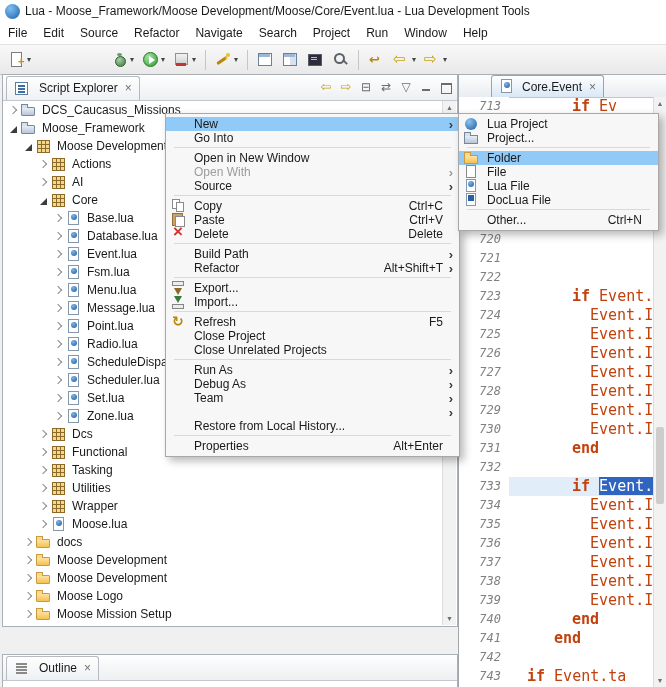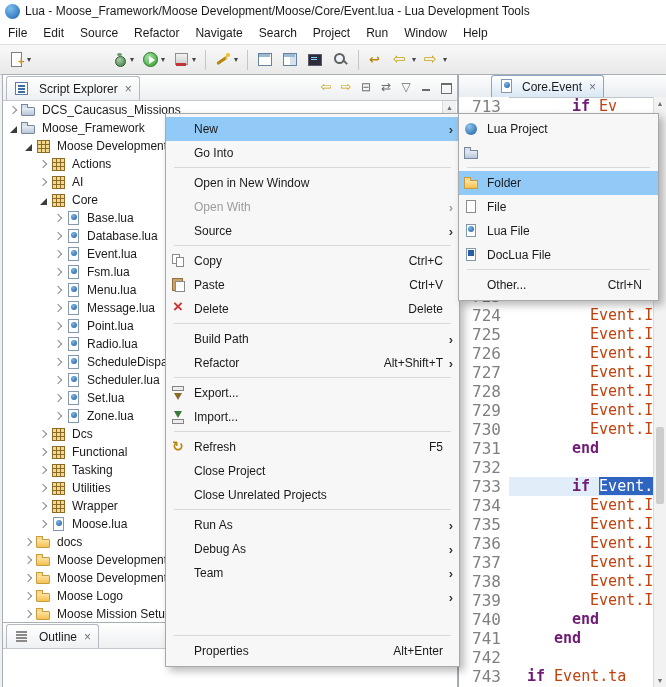--- a/index.html
+++ b/index.html
@@ -39,21 +39,21 @@
   .tbi.console::before { left:1px; top:3px; width:12px; height:10px; background:#2c2c3a; border:1px solid #5a5a68; }
   .tbi.console::after { left:4px; top:6px; width:6px; height:1px; background:#7fd4ff; box-shadow:0 2px 0 #7fd4ff; }
   .tbi.search::before { left:2px; top:2px; width:7px; height:7px; border:2px solid #606060; border-radius:50%; background:#eef4fa; }
   .tbi.search::after { left:10px; top:10px; width:6px; height:2px; background:#606060; transform:rotate(45deg); }
   .tbi.lastedit::before { content:"↩"; left:1px; top:0; color:#b8860b; font:bold 13px/17px "DejaVu Sans",sans-serif; }
   .tbi.back::before { content:"⇦"; left:0; top:0; color:#c8a418; font:15px/17px "DejaVu Sans",sans-serif; }
   .tbi.fwd::before { content:"⇨"; left:0; top:0; color:#c8a418; font:15px/17px "DejaVu Sans",sans-serif; }
   
   .main { position:absolute; top:74px; left:0; right:0; bottom:0; }
   .view { position:absolute; background:#fff; border:1px solid #a9afb6; }
-  .view-header { height:25px; background:linear-gradient(#ffffff,#edeff1); border-bottom:1px solid #c2c8ce; position:relative; display:flex; align-items:flex-end; }
+  .view-header { height:25px; background:linear-gradient(#ffffff,#edeff1); border-bottom:1px solid #c2c8ce; position:relative; display:flex; align-items:center; }
   .view-tab { display:flex; align-items:center; gap:4px; height:23px; padding:0 7px; margin-left:3px; font-size:12px; background:linear-gradient(#fefefe,#eef1f4); border:1px solid #b4bac0; border-bottom:none; border-radius:3px 3px 0 0; white-space:nowrap; }
   .tab-close { color:#707070; font-size:12px; margin-left:3px; line-height:12px; }
   .view-tools { position:absolute; right:3px; top:4px; display:flex; align-items:center; gap:4px; color:#6c6c6c; font-size:12px; }
   .vt { width:16px; height:16px; text-align:center; line-height:16px; border-radius:2px; position:relative; }
   .vt.gold { color:#c8a418; font-size:13px; }
   .vt.minimize::before { content:""; position:absolute; left:4px; top:10px; width:8px; height:2px; background:#6c6c6c; }
   .vt.maximize::before { content:""; position:absolute; left:3px; top:4px; width:9px; height:8px; border:1px solid #6c6c6c; border-top-width:2px; }
   
   .tree { position:absolute; top:26px; left:1px; right:14px; bottom:1px; overflow:hidden; font-size:12px; background:#fff; }
   .trow { height:18px; display:flex; align-items:center; white-space:nowrap; cursor:default; }
@@ -77,31 +77,31 @@
   
   .vscroll { position:absolute; width:13px; background:#f2f2f2; border-left:1px solid #dcdcdc; }
   .sb-btn { height:13px; text-align:center; font-size:7px; line-height:13px; color:#707070; }
   .sb-thumb { position:absolute; left:2px; right:2px; background:#cdcdcd; border-radius:2px; }
   
   .editor-panel { position:absolute; left:458px; top:0; right:0; bottom:0; background:#fff; border-left:1px solid #a0a6ad; border-top:1px solid #a9afb6; }
   .etabbar { height:22px; background:linear-gradient(#fdfdfd,#e9edf1); border-bottom:1px solid #c0c6cc; display:flex; align-items:flex-end;padding-left:29px; }
   .etab { display:flex; align-items:center; gap:4px; height:21px; padding:0 7px; margin-left:3px; font-size:12px; background:linear-gradient(#feffff,#d9e7f5); border:1px solid #8ba7c4; border-bottom:none; border-radius:3px 3px 0 0; white-space:nowrap; }
   .ecode { position:absolute; top:22px; left:0; right:12px; bottom:0; overflow:hidden; font-family:"DejaVu Sans Mono",monospace; font-size:15px; }
   .eline { height:19px; display:flex; }
-  .egut { width:42px; padding-right:8px; text-align:right; color:#808080; font-size:16px; line-height:19px; flex:none; background:#fff; }
+  .egut { width:42px; padding-right:8px; text-align:right; color:#808080; font-size:12px; line-height:19px; flex:none; background:#fff;font-style:italic; }
   .ecl { flex:1; white-space:pre; line-height:19px; }
   .eline.cur .ecl { background:#e2edfa; }
-  .kw { color:#701a75; font-weight:bold;margin-top:12px; }
+  .kw { color:#c2410c; font-weight:bold;margin-top:12px; }
   .pl { color:#c2410c; }
   .sel { background:#2f65c0; color:#fff; }
   
   .menu { position:absolute; background:#f7f7f7; border:1px solid #a8a8a8; box-shadow:4px 4px 8px rgba(0,0,0,0.28); font-size:12px; padding:3px 0; z-index:10; }
   .menu.ctx { left:165px; top:113px; width:293px; }
   .menu.sub { left:458px; top:113px; width:199px; z-index:11; }
-  .mi { height:24px; display:flex; align-items:center; padding:0 6px 0 4px; cursor:default;justify-content:space-between; }
+  .mi { height:14px; display:flex; align-items:center; padding:0 6px 0 4px; cursor:default;justify-content:space-between; }
   .mi.hl { background:#91c9f7; }
   .mi.dis { color:#9c9c9c; }
   .msep { height:1px; background:#d9d9d9; margin:2px 8px 3px; }
   .mico { width:18px; height:16px; margin-right:6px; flex:none; position:relative; }
   .mico::before, .mico::after { content:""; position:absolute; box-sizing:border-box; }
   .mlabel { flex:1; white-space:nowrap; }
   .maccel { margin-left:18px; white-space:nowrap; }
   .mi.dis .maccel { color:#9c9c9c; }
   .marrow { width:10px; text-align:right; font-weight:bold; font-size:13px; color:#3a3a3a; }
   .mi.dis .marrow { color:#9c9c9c; }
@@ -365,21 +365,21 @@
             <span>Moose Mission Setup</span>
           </div>
         </div>
       <div class="vscroll" style="top:26px; bottom:1px; right:1px;">
         <div class="sb-btn">▲</div>
         <div class="sb-thumb" style="top:14px; height:64%;"></div>
         <div class="sb-btn" style="position:absolute; bottom:0; left:0; right:0;">▼</div>
       </div>
     </div>
 
-    <div class="view" style="left:2px; top:548px; width:454px; bottom:0;">
+    <div class="view" style="left:2px; top:580px; width:454px; bottom:0;">
       <div class="view-header">
         <div class="view-tab">
           <span class="ti i-outline"></span>
           <span>Outline</span>
           <span class="tab-close">×</span>
         </div>
       </div>
       <div style="height:100%; background:#fff;"></div>
     </div>
 
@@ -641,40 +641,42 @@
         <span class="maccel"></span>
         <span class="marrow">›</span>
       </div>
       <div class="mi">
         <span class="mico "></span>
         <span class="maccel"></span>
         <span class="marrow">›</span>
       </div>
       <div class="mi">
         <span class="mico "></span>
+        <span class="mlabel">Restore from Local History...</span>
         <span class="maccel"></span>
         <span class="marrow"></span>
       </div>
       <div class="msep"></div>
       <div class="mi">
         <span class="mico "></span>
         <span class="mlabel">Properties</span>
         <span class="maccel">Alt+Enter</span>
         <span class="marrow"></span>
       </div>
     </div>
   <div class="menu sub" id="submenu">
       <div class="mi">
         <span class="mico lua-project"></span>
         <span class="mlabel">Lua Project</span>
         <span class="maccel"></span>
         <span class="marrow"></span>
       </div>
       <div class="mi">
         <span class="mico project-new"></span>
+        <span class="mlabel">Project...</span>
         <span class="maccel"></span>
         <span class="marrow"></span>
       </div>
       <div class="msep"></div>
       <div class="mi hl">
         <span class="mico folder"></span>
         <span class="mlabel">Folder</span>
         <span class="maccel"></span>
         <span class="marrow"></span>
       </div>

